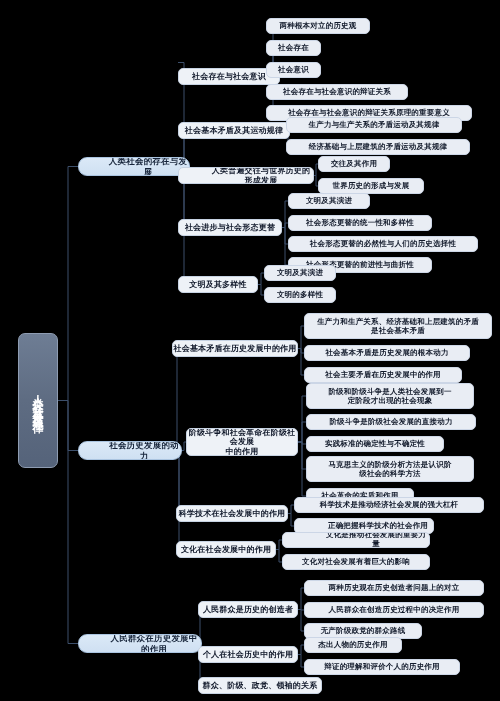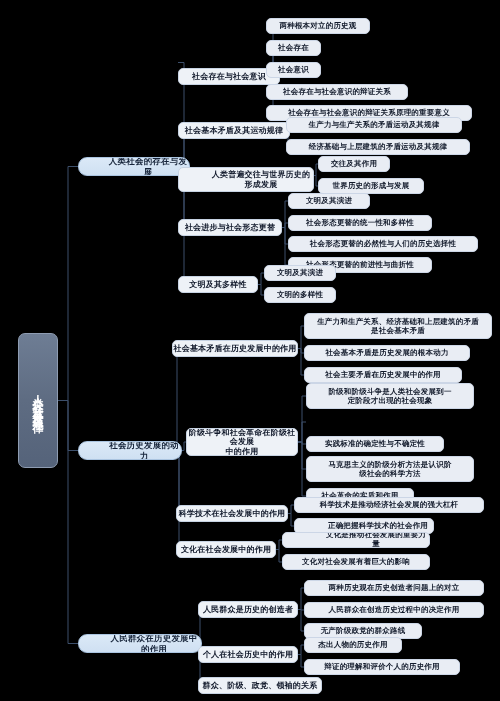--- a/index.html
+++ b/index.html
@@ -145,41 +145,42 @@
     <div class="node n-l2" style="left: 78px; top: 157px; width: 112px; height: 19px;">人类社会的存在与发展</div>
     <div class="node n-l3" style="left: 178px; top: 68px; width: 102px; height: 17px;">社会存在与社会意识</div>
     <div class="node n-l4" style="left: 266px; top: 18px; width: 104px; height: 16px;">两种根本对立的历史观</div>
     <div class="node n-l4" style="left: 266px; top: 40px; width: 55px; height: 16px;">社会存在</div>
     <div class="node n-l4" style="left: 266px; top: 62px; width: 55px; height: 16px;">社会意识</div>
     <div class="node n-l4" style="left: 266px; top: 84px; width: 142px; height: 16px;">社会存在与社会意识的辩证关系</div>
     <div class="node n-l4" style="left: 266px; top: 105px; width: 206px; height: 16px;">社会存在与社会意识的辩证关系原理的重要意义</div>
     <div class="node n-l3" style="left: 178px; top: 122px; width: 112px; height: 17px;">社会基本矛盾及其运动规律</div>
     <div class="node n-l4" style="left: 286px; top: 139px; width: 184px; height: 16px;">经济基础与上层建筑的矛盾运动及其规律</div>
     <div class="node n-l4" style="left: 286px; top: 117px; width: 176px; height: 16px;">生产力与生产关系的矛盾运动及其规律</div>
-    <div class="node n-l3" style="left: 178px; top: 167px; width: 136px; height: 25px; padding-left: 30px;">人类普遍交往与世界历史的形成发展</div>
+    <div class="node n-l3" style="left: 178px; top: 167px; width: 136px; height: 17px; padding-left: 30px;">人类普遍交往与世界历史的形成发展</div>
     <div class="node n-l4" style="left: 318px; top: 156px; width: 72px; height: 16px;">交往及其作用</div>
     <div class="node n-l4" style="left: 318px; top: 178px; width: 106px; height: 16px;">世界历史的形成与发展</div>
     <div class="node n-l3" style="left: 178px; top: 219px; width: 104px; height: 17px;">社会进步与社会形态更替</div>
     <div class="node n-l4" style="left: 288px; top: 193px; width: 82px; height: 16px;">文明及其演进</div>
     <div class="node n-l4" style="left: 288px; top: 215px; width: 144px; height: 16px;">社会形态更替的统一性和多样性</div>
     <div class="node n-l4" style="left: 288px; top: 236px; width: 190px; height: 16px;">社会形态更替的必然性与人们的历史选择性</div>
     <div class="node n-l4" style="left: 288px; top: 257px; width: 144px; height: 16px;">社会形态更替的前进性与曲折性</div>
     <div class="node n-l3" style="left: 178px; top: 276px; width: 80px; height: 17px;">文明及其多样性</div>
     <div class="node n-l4" style="left: 264px; top: 265px; width: 72px; height: 16px;">文明及其演进</div>
     <div class="node n-l4" style="left: 264px; top: 287px; width: 72px; height: 16px;">文明的多样性</div>
     <div class="node n-l2" style="left: 78px; top: 441px; width: 104px; height: 19px;">社会历史发展的动力</div>
     <div class="node n-l3" style="left: 172px; top: 340px; width: 126px; height: 17px;">社会基本矛盾在历史发展中的作用</div>
     <div class="node n-l4 two-line" style="left: 304px; top: 313px; width: 188px; height: 26px;">生产力和生产关系、经济基础和上层建筑的矛盾
 是社会基本矛盾</div>
     <div class="node n-l4" style="left: 304px; top: 345px; width: 166px; height: 16px;">社会基本矛盾是历史发展的根本动力</div>
     <div class="node n-l4" style="left: 304px; top: 367px; width: 158px; height: 16px;">社会主要矛盾在历史发展中的作用</div>
     <div class="node n-l3 two-line" style="left: 186px; top: 428px; width: 112px; height: 28px;">阶级斗争和社会革命在阶级社会发展
 中的作用</div>
     <div class="node n-l4 two-line" style="left: 306px; top: 383px; width: 168px; height: 26px;">阶级和阶级斗争是人类社会发展到一
 定阶段才出现的社会现象</div>
+    <div class="node n-l4" style="left: 306px; top: 414px; width: 170px; height: 16px;">阶级斗争是阶级社会发展的直接动力</div>
     <div class="node n-l4" style="left: 306px; top: 436px; width: 138px; height: 16px;">实践标准的确定性与不确定性</div>
     <div class="node n-l4 two-line" style="left: 306px; top: 456px; width: 168px; height: 26px;">马克思主义的阶级分析方法是认识阶
 级社会的科学方法</div>
     <div class="node n-l4" style="left: 306px; top: 488px; width: 108px; height: 16px;">社会革命的实质和作用</div>
     <div class="node n-l3" style="left: 176px; top: 505px; width: 112px; height: 17px;">科学技术在社会发展中的作用</div>
     <div class="node n-l4" style="left: 294px; top: 497px; width: 190px; height: 16px;">科学技术是推动经济社会发展的强大杠杆</div>
     <div class="node n-l4" style="left: 294px; top: 518px; width: 140px; height: 16px; padding-left: 28px;">正确把握科学技术的社会作用</div>
     <div class="node n-l3" style="left: 176px; top: 541px; width: 100px; height: 17px;">文化在社会发展中的作用</div>
     <div class="node n-l4" style="left: 282px; top: 532px; width: 148px; height: 16px; padding-left: 40px;">文化是推动社会发展的重要力量</div>
     <div class="node n-l4" style="left: 282px; top: 554px; width: 148px; height: 16px;">文化对社会发展有着巨大的影响</div>

